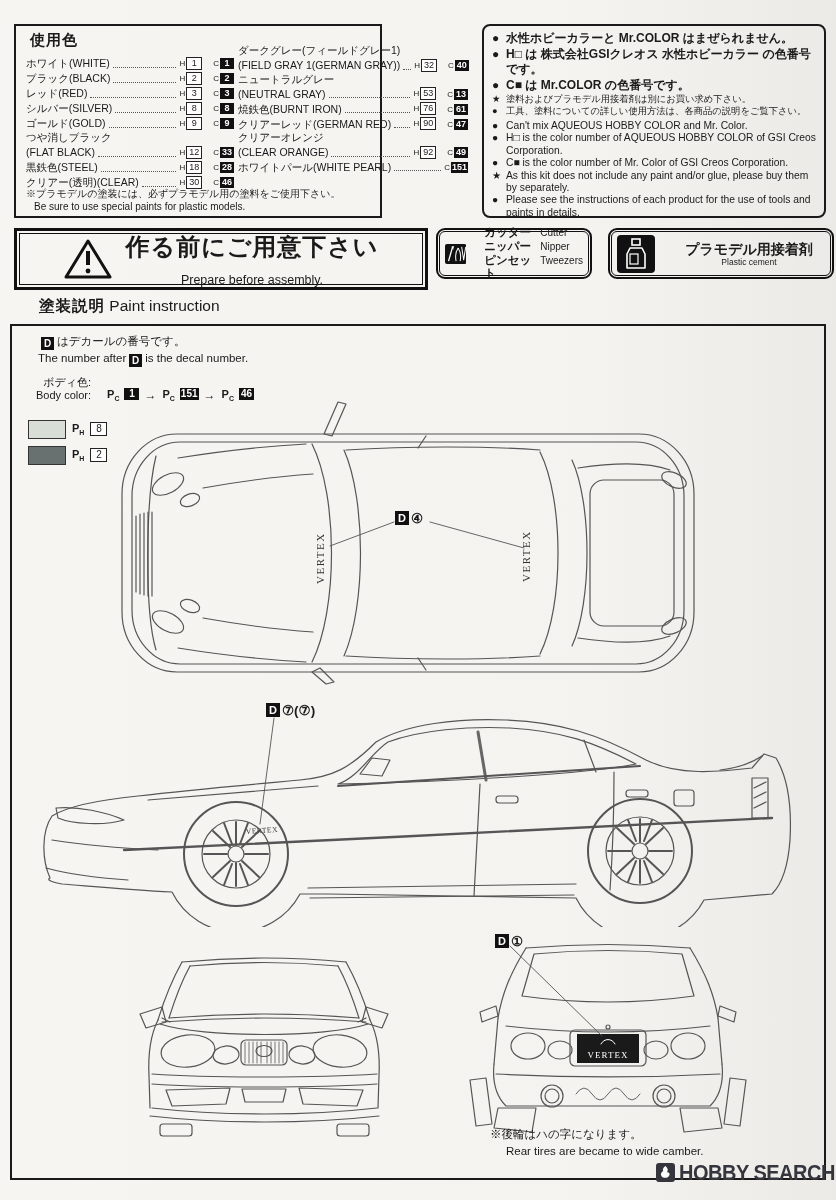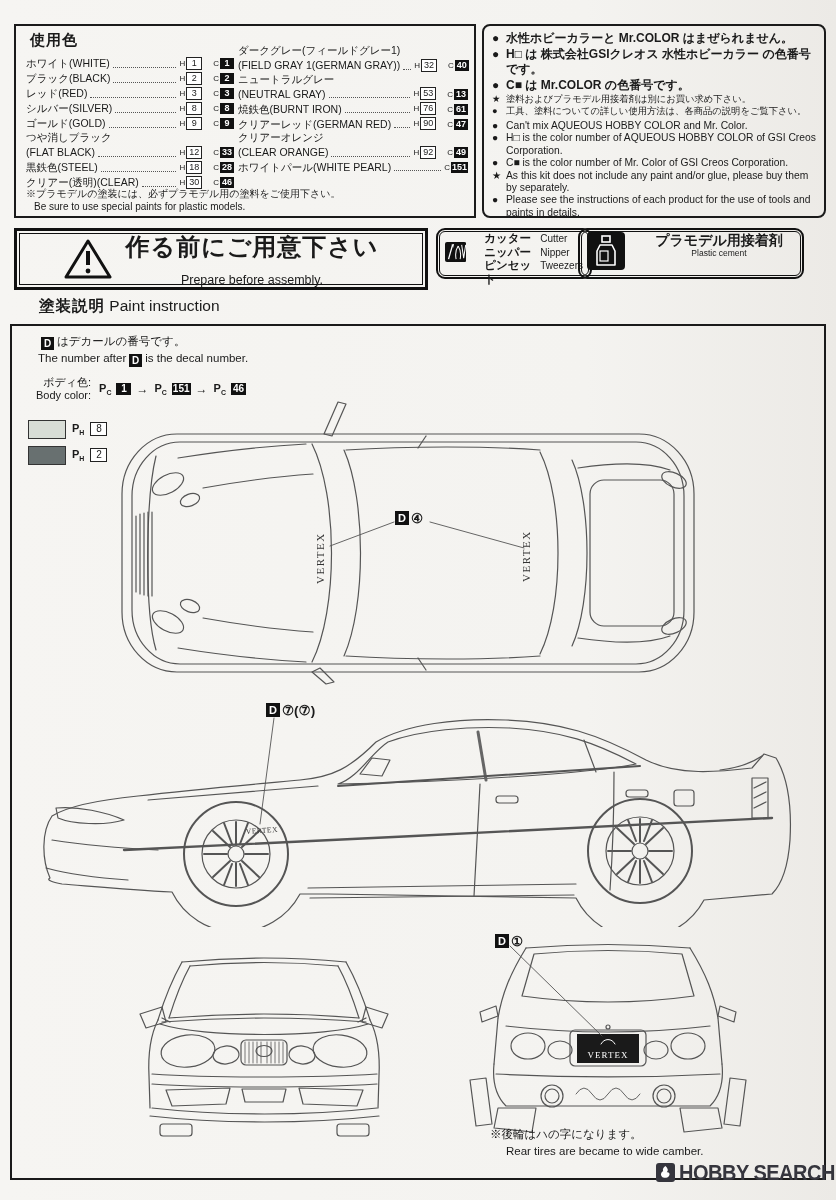--- a/index.html
+++ b/index.html
@@ -1,20 +1,20 @@
 <!DOCTYPE html>
 <html><head>
 <meta charset="utf-8">
 <style>
   html,body{margin:0;padding:0;}
   body{background:#e8e7e4;font-family:"Liberation Sans",sans-serif;}
   #page{position:relative;width:836px;height:1200px;margin:0 auto;overflow:hidden;
         background:linear-gradient(90deg,#f6f5f2 0%,#f4f3f0 70%,#eceae6 100%);color:#1a1a1a;}
   
-  .paints-box{position:absolute;left:14px;top:24px;width:462px;height:194px;border:2px solid #1a1a1a;box-sizing:border-box;}
+  .paints-box{position:absolute;left:14px;top:24px;width:368px;height:194px;border:2px solid #1a1a1a;box-sizing:border-box;}
   .paints-title{position:absolute;left:14px;top:5px;font-size:15px;font-weight:bold;letter-spacing:1px;}
   .paint-col{position:absolute;font-size:10.5px;line-height:13.6px;}
   .paint-col-left{left:10px;top:30px;width:208px;}
   .paint-col-right{left:222px;top:18px;width:230px;}
   .paint-entry .pre{white-space:nowrap;}
   .paint-row{display:flex;align-items:flex-end;white-space:nowrap;}
   .paint-row .pname{flex:0 0 auto;}
   .paint-row .dots{flex:1 1 auto;border-bottom:1.5px dotted #555;margin:0 3px 3px 3px;min-width:8px;}
   .hl,.cl{font-size:8px;margin:0 1px 1px 0;}
   .hbox{display:inline-block;min-width:12px;height:11px;line-height:11px;border:1px solid #222;background:#fff;
@@ -32,40 +32,40 @@
   .notes-jp-main .note-row{font-size:12px;line-height:15.5px;font-weight:bold;}
   .notes-jp-small .note-row{font-size:9.3px;line-height:12px;}
   .notes-en{margin-top:3px;}
   .notes-en .note-row{font-size:10.3px;line-height:12.4px;}
   
   .warning-box{position:absolute;left:14px;top:228px;width:414px;height:62px;border:3px solid #111;box-sizing:border-box;}
   .warning-inner{position:absolute;inset:2px;border:1px solid #111;display:flex;align-items:center;justify-content:center;gap:14px;}
   .warn-jp{font-size:24px;font-weight:bold;letter-spacing:1px;}
   .warn-en{font-size:12.5px;text-align:center;margin-top:10px;}
   .round-box{position:absolute;top:228px;height:51px;border:2px solid #111;border-radius:9px;box-sizing:border-box;}
-  .round-inner{position:absolute;inset:1px;border:1px solid #111;border-radius:6px;display:flex;align-items:flex-start;gap:18px;padding:0 5px;}
+  .round-inner{position:absolute;inset:1px;border:1px solid #111;border-radius:6px;display:flex;align-items:center;gap:18px;padding:0 5px;}
   .tools-box{left:436px;width:156px;}
-  .cement-box{left:578px;width:226px;}
+  .cement-box{left:608px;width:226px;}
   .tool-rows{flex:1;}
   .tool-row{display:flex;align-items:baseline;}
   .tool-row .jp{width:56px;font-size:11.5px;font-weight:bold;line-height:13.6px;}
   .tool-row .en{font-size:10px;color:#222;}
   .cement-text{flex:1;text-align:center;}
   .cement-text .jp{font-size:14px;font-weight:bold;line-height:16px;}
   .cement-text .en{font-size:8.5px;}
   
   .pi-heading{position:absolute;left:12px;top:296px;font-size:15.5px;}
   .pi-heading .jp{font-weight:bold;letter-spacing:1px;margin-left:27px;}
   .big-box{position:absolute;left:10px;top:324px;width:816px;height:856px;border:2px solid #1a1a1a;box-sizing:border-box;}
   .decal-note{position:absolute;left:38px;top:333px;font-size:11.5px;line-height:17px;}
   .dbox{display:inline-block;width:13px;height:13px;background:#111;color:#fff;font-weight:bold;font-size:10px;
         line-height:13px;text-align:center;vertical-align:-2px;margin:0 3px;}
   .side-notes{position:absolute;left:446px;top:332px;font-size:11px;line-height:14.6px;}
   .side-notes .sn-row:nth-child(even){padding-left:13px;}
-  .body-color{position:absolute;left:36px;top:376px;display:flex;align-items:center;gap:8px;}
+  .body-color{position:absolute;left:36px;top:376px;display:flex;align-items:flex-end;gap:16px;}
   .bc-labels{text-align:right;font-size:11px;line-height:13px;}
   .bc-seq{display:flex;align-items:center;gap:6px;}
   .seq-item{display:flex;align-items:center;gap:5px;}
   .pc{font-weight:bold;font-size:11px;}
   .pc sub{font-size:7px;}
   .seq-item .cbox{min-width:13px;height:12px;line-height:12px;font-size:10px;}
   .seq-item .arrow{font-weight:bold;font-size:12px;}
   .swatches{position:absolute;left:28px;top:420px;}
   .swatch-row{display:flex;align-items:center;gap:6px;margin-bottom:7px;}
   .swatch{width:38px;height:19px;border:1px solid #333;box-sizing:border-box;}

